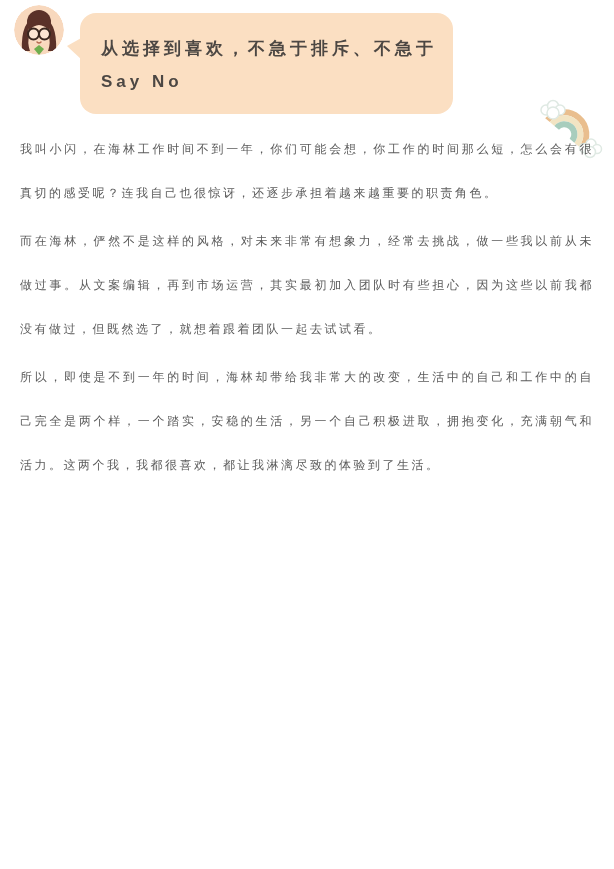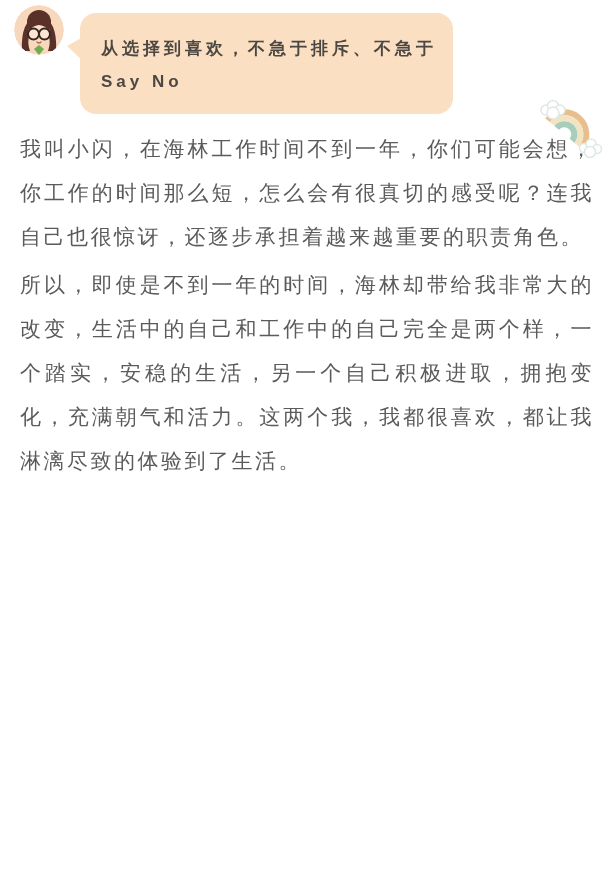--- a/index.html
+++ b/index.html
@@ -42,21 +42,21 @@
     line-height:33px;
     word-break:break-word;
   }
   .rainbow { position:absolute; left:536px; top:96px; }
 
   
   .article {
     position:absolute; left:20px; right:20px; top:127px;
   }
   .article p {
-    font-size:21px;
+    font-size:12px;
     color:#5b5b5b;
     letter-spacing:2.5px;
     line-height:44px;
     text-align:justify;
     margin:0 0 4px 0;
   }
   .article p.emphasis {
     font-weight:bold;
     color:#464646;
   }
@@ -117,16 +117,17 @@
         <circle cx="48" cy="52" r="4.5"></circle>
         <circle cx="55" cy="48" r="5"></circle>
         <circle cx="61" cy="53" r="4.5"></circle>
         <circle cx="54" cy="56" r="5.5"></circle>
       </g>
     </svg>
   </div>
 
   <div class="article">
     <p>我叫小闪，在海林工作时间不到一年，你们可能会想，你工作的时间那么短，怎么会有很真切的感受呢？连我自己也很惊讶，还逐步承担着越来越重要的职责角色。</p>
+    <p>而在海林，俨然不是这样的风格，对未来非常有想象力，经常去挑战，做一些我以前从未做过事。从文案编辑，再到市场运营，其实最初加入团队时有些担心，因为这些以前我都没有做过，但既然选了，就想着跟着团队一起去试试看。</p>
     <p>所以，即使是不到一年的时间，海林却带给我非常大的改变，生活中的自己和工作中的自己完全是两个样，一个踏实，安稳的生活，另一个自己积极进取，拥抱变化，充满朝气和活力。这两个我，我都很喜欢，都让我淋漓尽致的体验到了生活。</p>
   </div>
 
 </div>
 
 </body></html>

